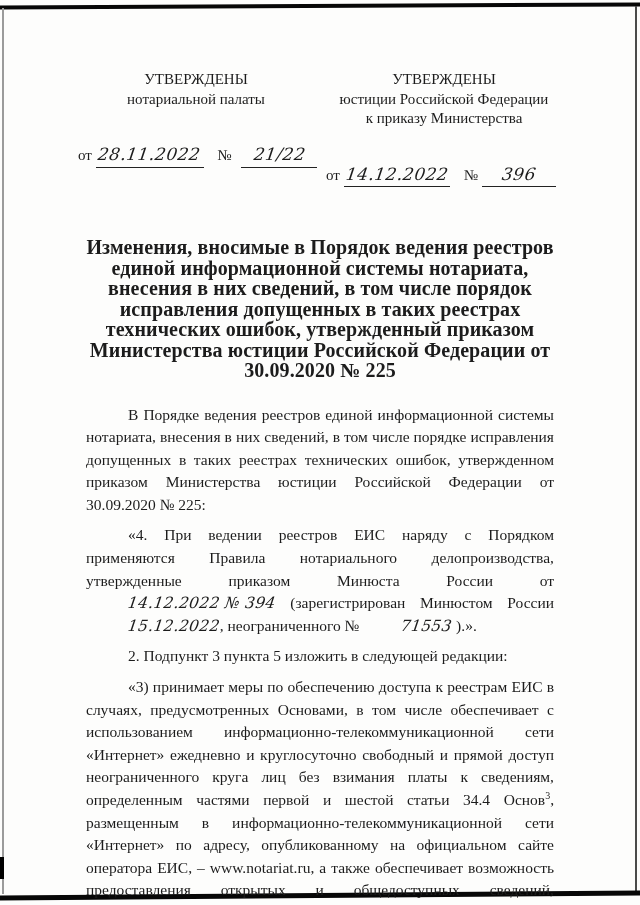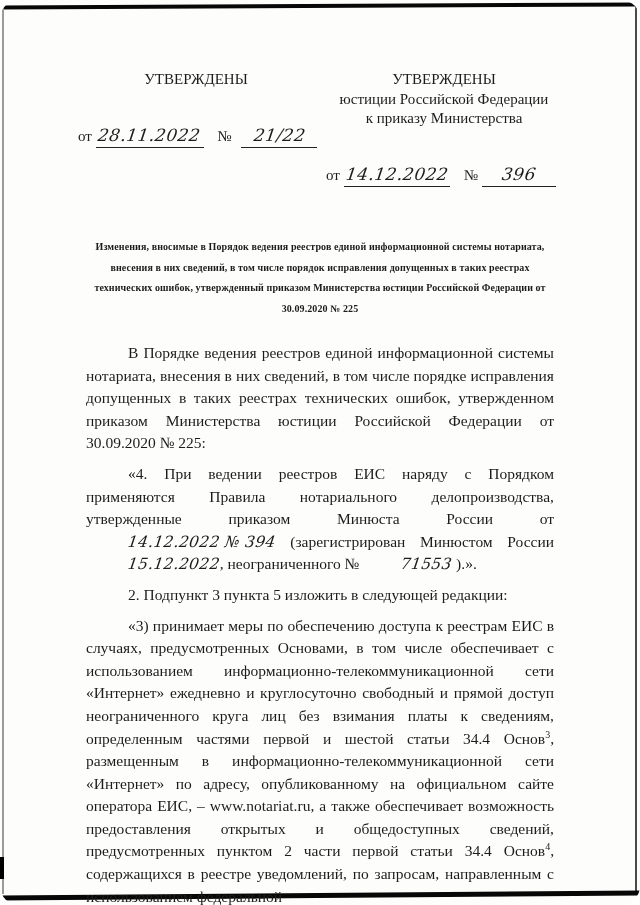--- a/index.html
+++ b/index.html
@@ -3,21 +3,20 @@
 <meta charset="utf-8">
 <style>
   html, body { margin:0; padding:0; background:#ffffff; }
   .page {
     position:relative;
     width:640px; height:905px;
     background:#fdfdfc;
     overflow:hidden;
     font-family:"Liberation Serif", serif;
     color:#1c1c1c;
-    border-radius:19px;
   }
   
   .scan-strip-top {
     position:absolute; top:4px; left:-6px; width:654px; height:4px;
     background:#070707; transform:rotate(-0.28deg);
   }
   .scan-strip-bottom {
     position:absolute; bottom:7px; left:-6px; width:654px; height:5px;
     background:#070707; transform:rotate(-0.45deg);
   }
@@ -54,21 +53,21 @@
   .blank-no-left    { min-width:72px;  margin-left:6px; }
   .blank-date-right { min-width:96px;  }
   .blank-no-right   { min-width:70px;  }
   .no-label { margin-left:10px; }
 
   .doc-title {
     margin-top:50px;
     padding:0 4px;
     text-align:center;
     font-weight:bold;
-    font-size:10px;
+    font-size:20px;
     line-height:20.5px;
     letter-spacing:0.1px;
   }
 
   .doc-body {
     margin-top:23px;
     font-size:15.5px;
     line-height:22.6px;
     text-align:justify;
   }
@@ -86,20 +85,21 @@
   <div class="scan-edge-right"></div>
   <div class="scan-blob-left"></div>
   <div class="scan-strip-bottom"></div>
 
   <div class="content">
 
     <div class="approvals">
 
       <div class="approval-block">
         <div class="approval-line">УТВЕРЖДЕНЫ</div>
+        <div class="approval-line">нотариальной палаты</div>
         <div class="date-row">
           <span>от</span>
           <span class="blank blank-date-left"><span class="hand">28.11.2022</span></span>
           <span class="no-label">№</span>
           <span class="blank blank-no-left"><span class="hand">21/22</span></span>
         </div>
       </div>
 
       <div class="approval-block">
         <div class="approval-line">УТВЕРЖДЕНЫ</div>

